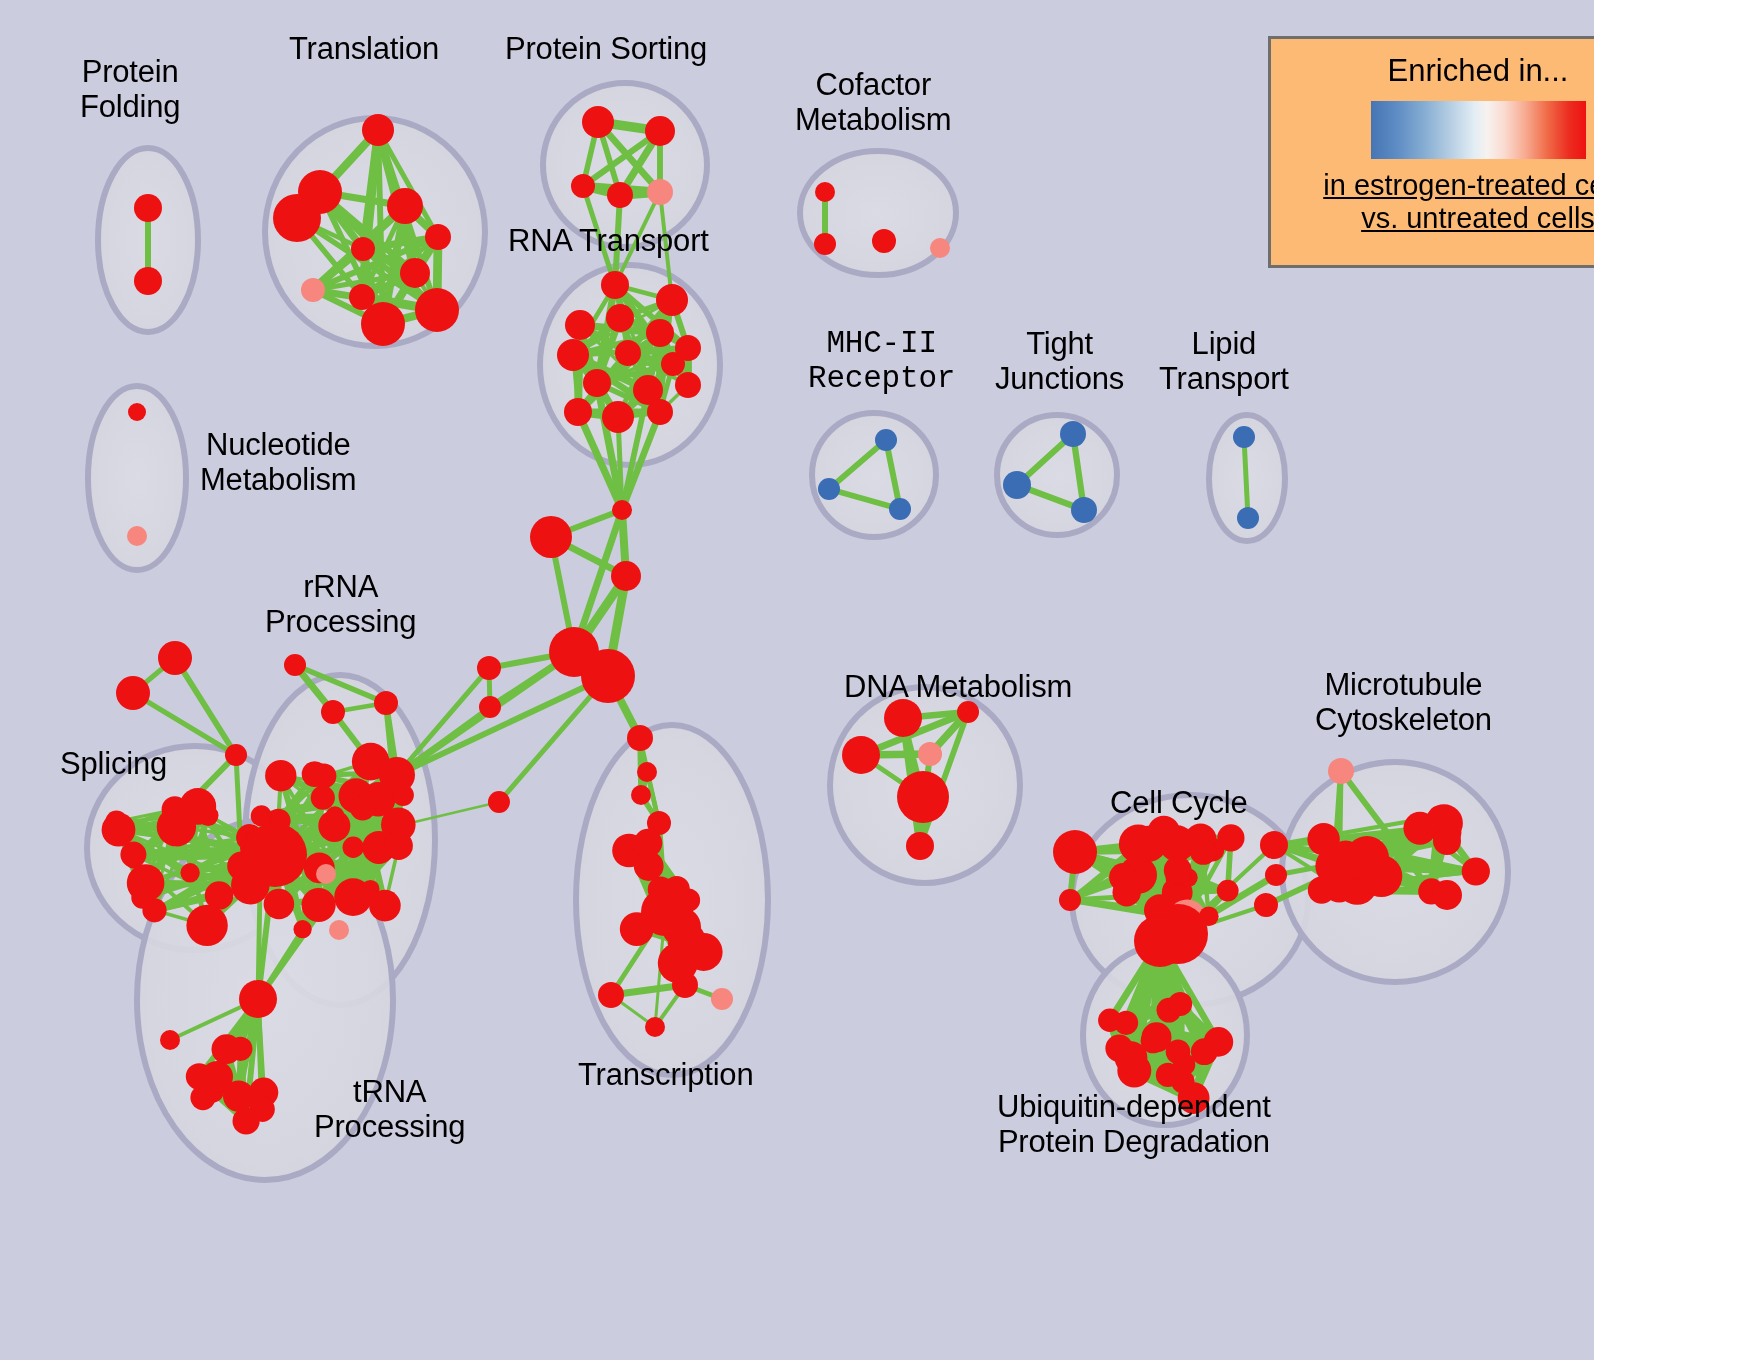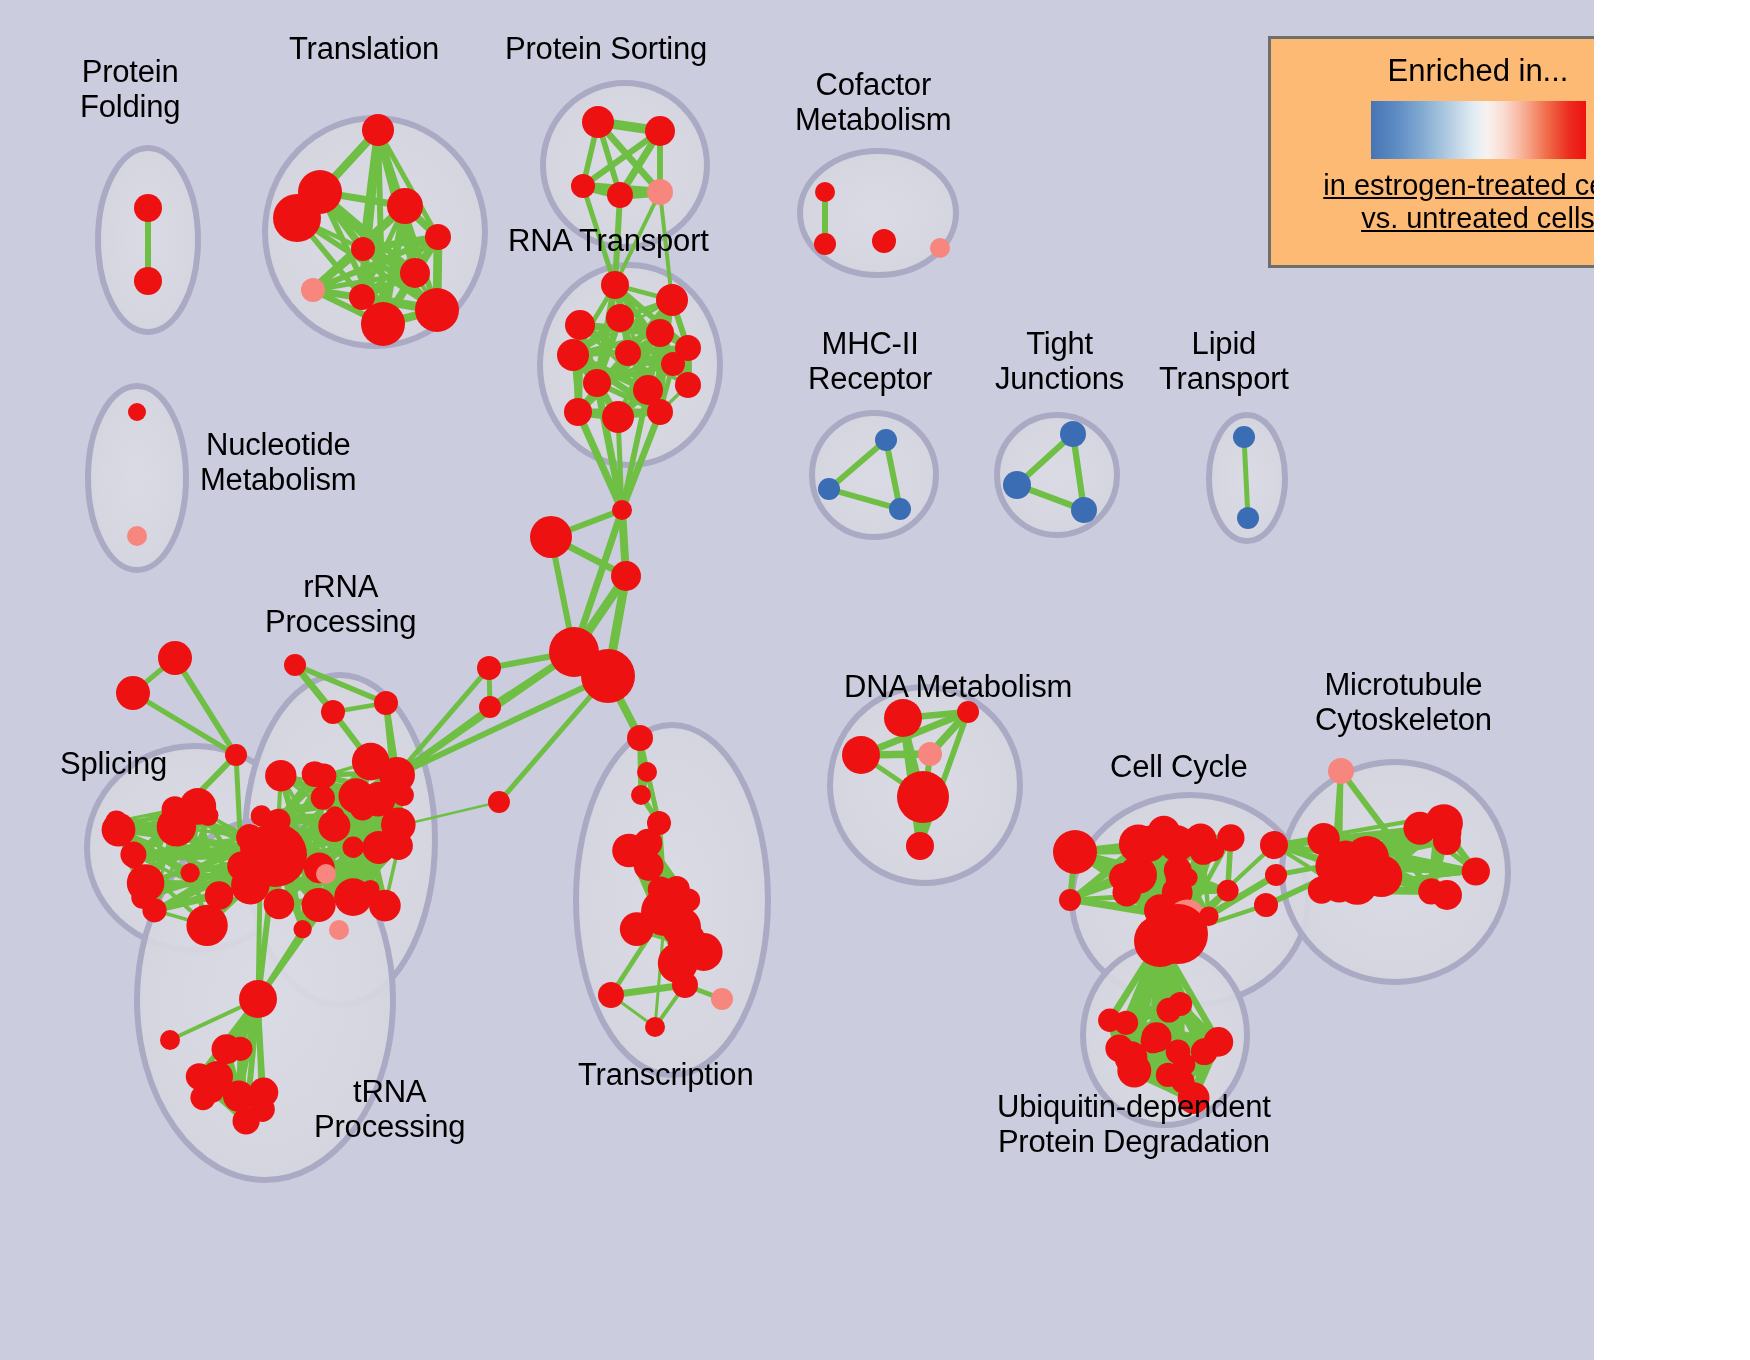--- a/index.html
+++ b/index.html
@@ -1063,34 +1063,34 @@
   <div id="labels">
       <div class="cluster-label" style="left: 80px; top: 55px;">Protein
 Folding</div>
       <div class="cluster-label" style="left: 289px; top: 32px;">Translation</div>
       <div class="cluster-label" style="left: 505px; top: 32px;">Protein Sorting</div>
       <div class="cluster-label" style="left: 508px; top: 224px;">RNA Transport</div>
       <div class="cluster-label" style="left: 795px; top: 68px;">Cofactor
 Metabolism</div>
       <div class="cluster-label" style="left: 200px; top: 428px;">Nucleotide
 Metabolism</div>
-      <div class="cluster-label" style="left: 808px; top: 327px;">MHC-II
+      <div class="cluster-label" style="left: 808px; top: 327px; font-family: Liberation Mono, monospace;">MHC-II
 Receptor</div>
       <div class="cluster-label" style="left: 995px; top: 327px;">Tight
 Junctions</div>
       <div class="cluster-label" style="left: 1159px; top: 327px;">Lipid
 Transport</div>
       <div class="cluster-label" style="left: 60px; top: 711px; margin-top: 36px;">Splicing</div>
       <div class="cluster-label" style="left: 265px; top: 570px;">rRNA
 Processing</div>
       <div class="cluster-label" style="left: 314px; top: 1075px;">tRNA
 Processing</div>
       <div class="cluster-label" style="left: 578px; top: 1058px;">Transcription</div>
       <div class="cluster-label" style="left: 844px; top: 630px; margin-top: 40px;">DNA Metabolism</div>
-      <div class="cluster-label" style="left: 1110px; top: 750px; text-align: right;">Cell Cycle</div>
+      <div class="cluster-label" style="left: 1110px; top: 786px; text-align: right;">Cell Cycle</div>
       <div class="cluster-label" style="left: 1315px; top: 668px;">Microtubule
 Cytoskeleton</div>
       <div class="cluster-label" style="left: 997px; top: 1090px;">Ubiquitin-dependent
 Protein Degradation</div>
     </div>
 
   <div id="legend">
     <div id="legend-title">Enriched in...</div>
     <div id="legend-bar"></div>
     <div id="legend-sub">in estrogen-treated cells

